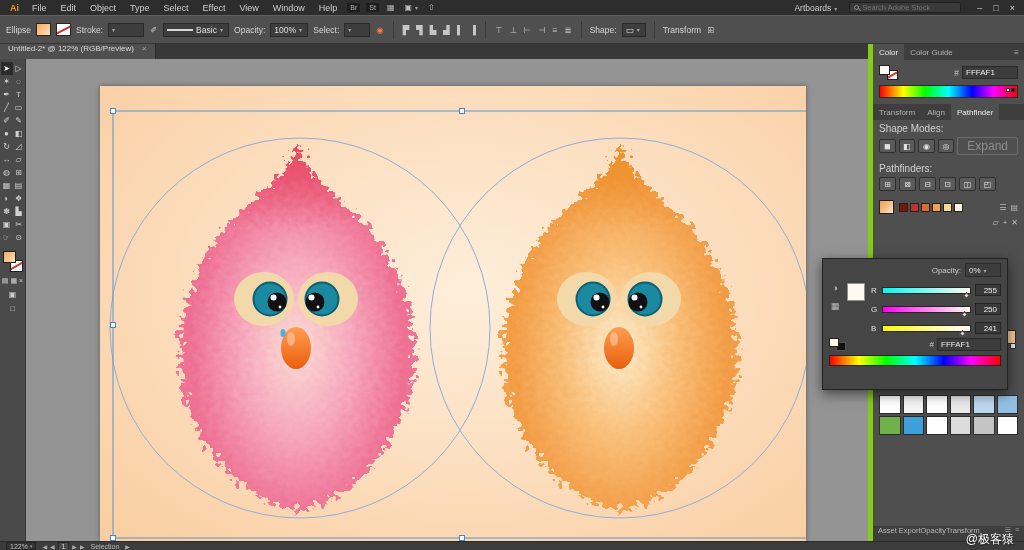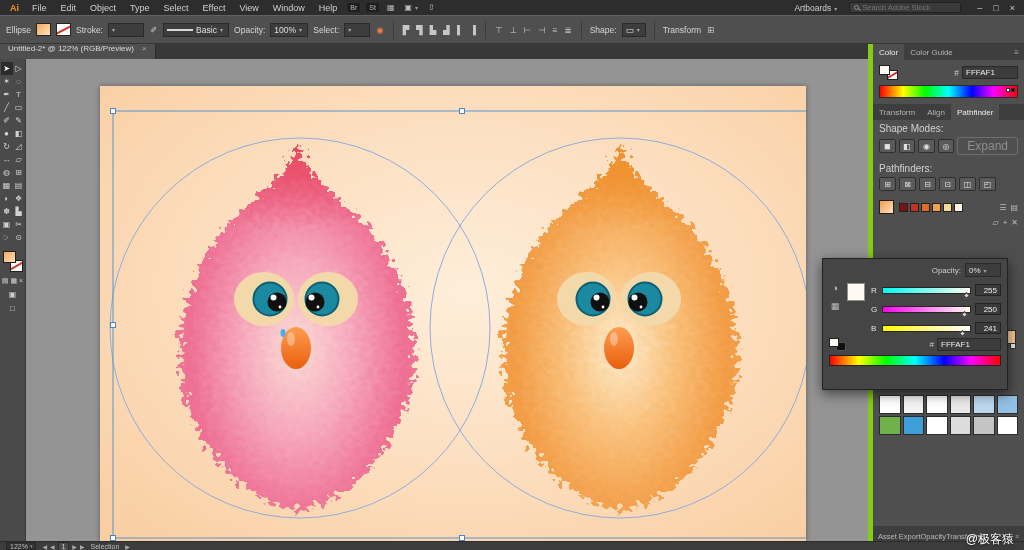--- a/index.html
+++ b/index.html
@@ -92,21 +92,21 @@
   .cur-swatch { width:15px; height:14px; border:1px solid #1f1f1f; background:linear-gradient(135deg,#f29c4e,#fbe3c0); margin-right:3px; }
   .mini-swatch { width:9px; height:9px; border:1px solid #222; }
   .sw-icons { margin-left:auto; display:flex; gap:4px; color:#bdbdbd; font-size:8px; }
   .panel-gap { height:94px; flex:none; }
   .grad-content { padding:4px 8px 5px; display:flex; flex-direction:column; gap:4px; }
   .grad-bar { height:14px; border:1px solid #292929; background:linear-gradient(to right,#ffffff,#f8c893); position:relative; }
   .grad-stop { position:absolute; bottom:-6px; width:6px; height:6px; background:#e8e8e8; border:1px solid #333; }
   .grad-row { display:flex; align-items:center; gap:4px; margin-top:3px; }
   .styles-grid { padding:4px 6px; display:grid; grid-template-columns:repeat(6,1fr); gap:2px; }
   .style-thumb { height:19px; border:1px solid #2b2b2b; background:#fff; }
-  .bottom-tabs { margin-top:auto; height:15px; background:#3e3e3e; display:flex; align-items:flex-end; font-size:7.5px; color:#b8b8b8; padding:0 5px; flex:none; }
+  .bottom-tabs { margin-top:auto; height:15px; background:#3e3e3e; display:flex; align-items:flex-start; font-size:7.5px; color:#b8b8b8; padding:0 5px; flex:none; }
   .bt-icons { margin-left:auto; display:flex; gap:4px; font-size:7px; color:#9f9f9f; }
 
   
   .popup { position:absolute; left:822px; top:214px; width:186px; height:132px; background:#454545;
     border:1px solid #222222; box-shadow:0 4px 12px rgba(0,0,0,.55); z-index:6;
     display:flex; flex-direction:column; padding:4px 6px 5px; gap:4px; font-size:8px; color:#cccccc; }
   .popup-top { display:flex; justify-content:flex-end; align-items:center; gap:4px; }
   .popup-main { display:flex; gap:6px; }
   .popup-side { display:flex; flex-direction:column; gap:8px; width:12px; align-items:center; color:#bdbdbd; font-size:9px; padding-top:2px; }
   .popup-swatch { width:18px; height:18px; background:#fffaf1; border:1px solid #8f8f8f; flex:none; margin-top:2px; }

